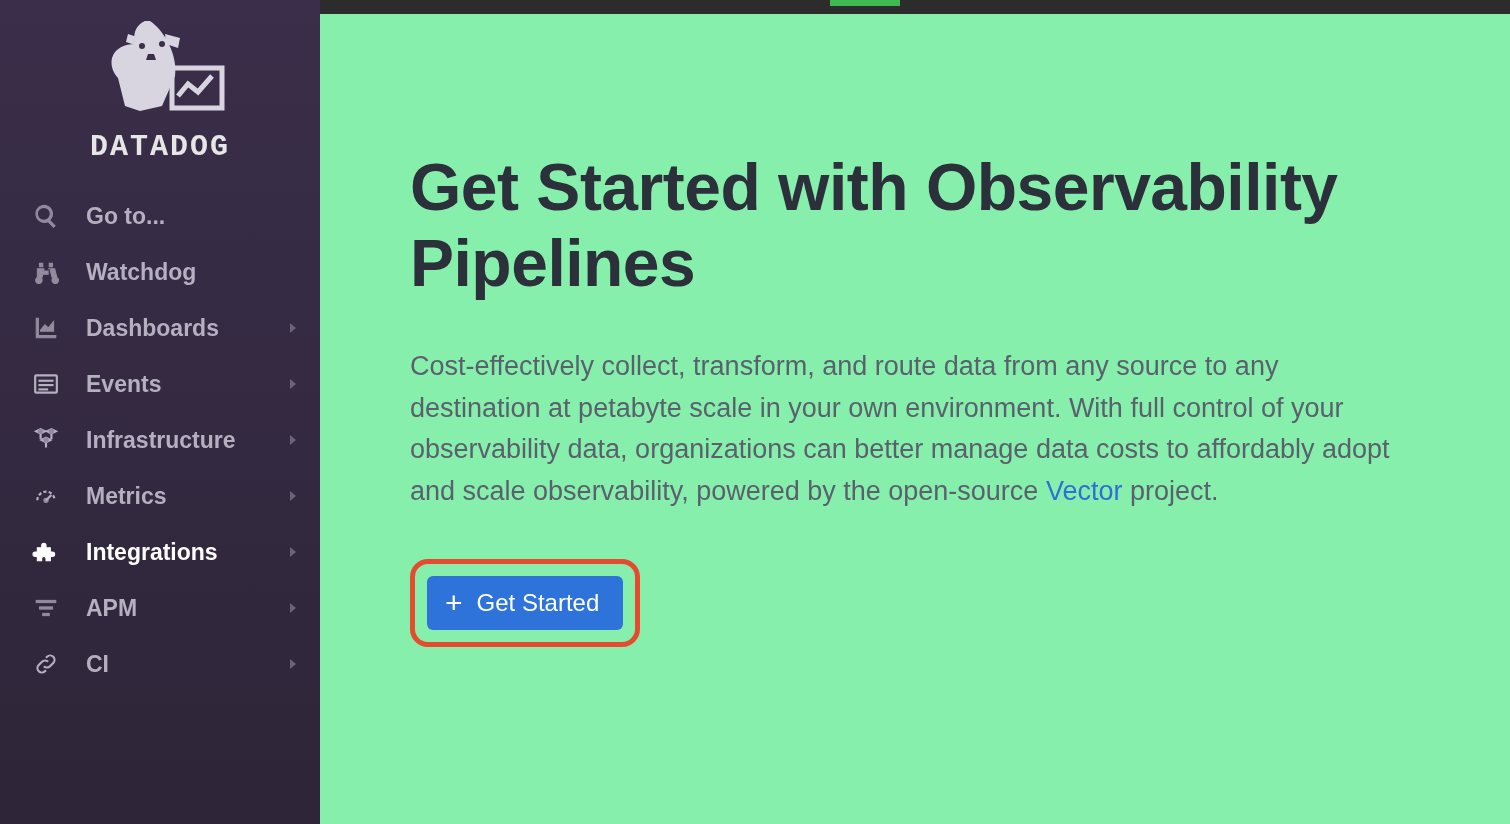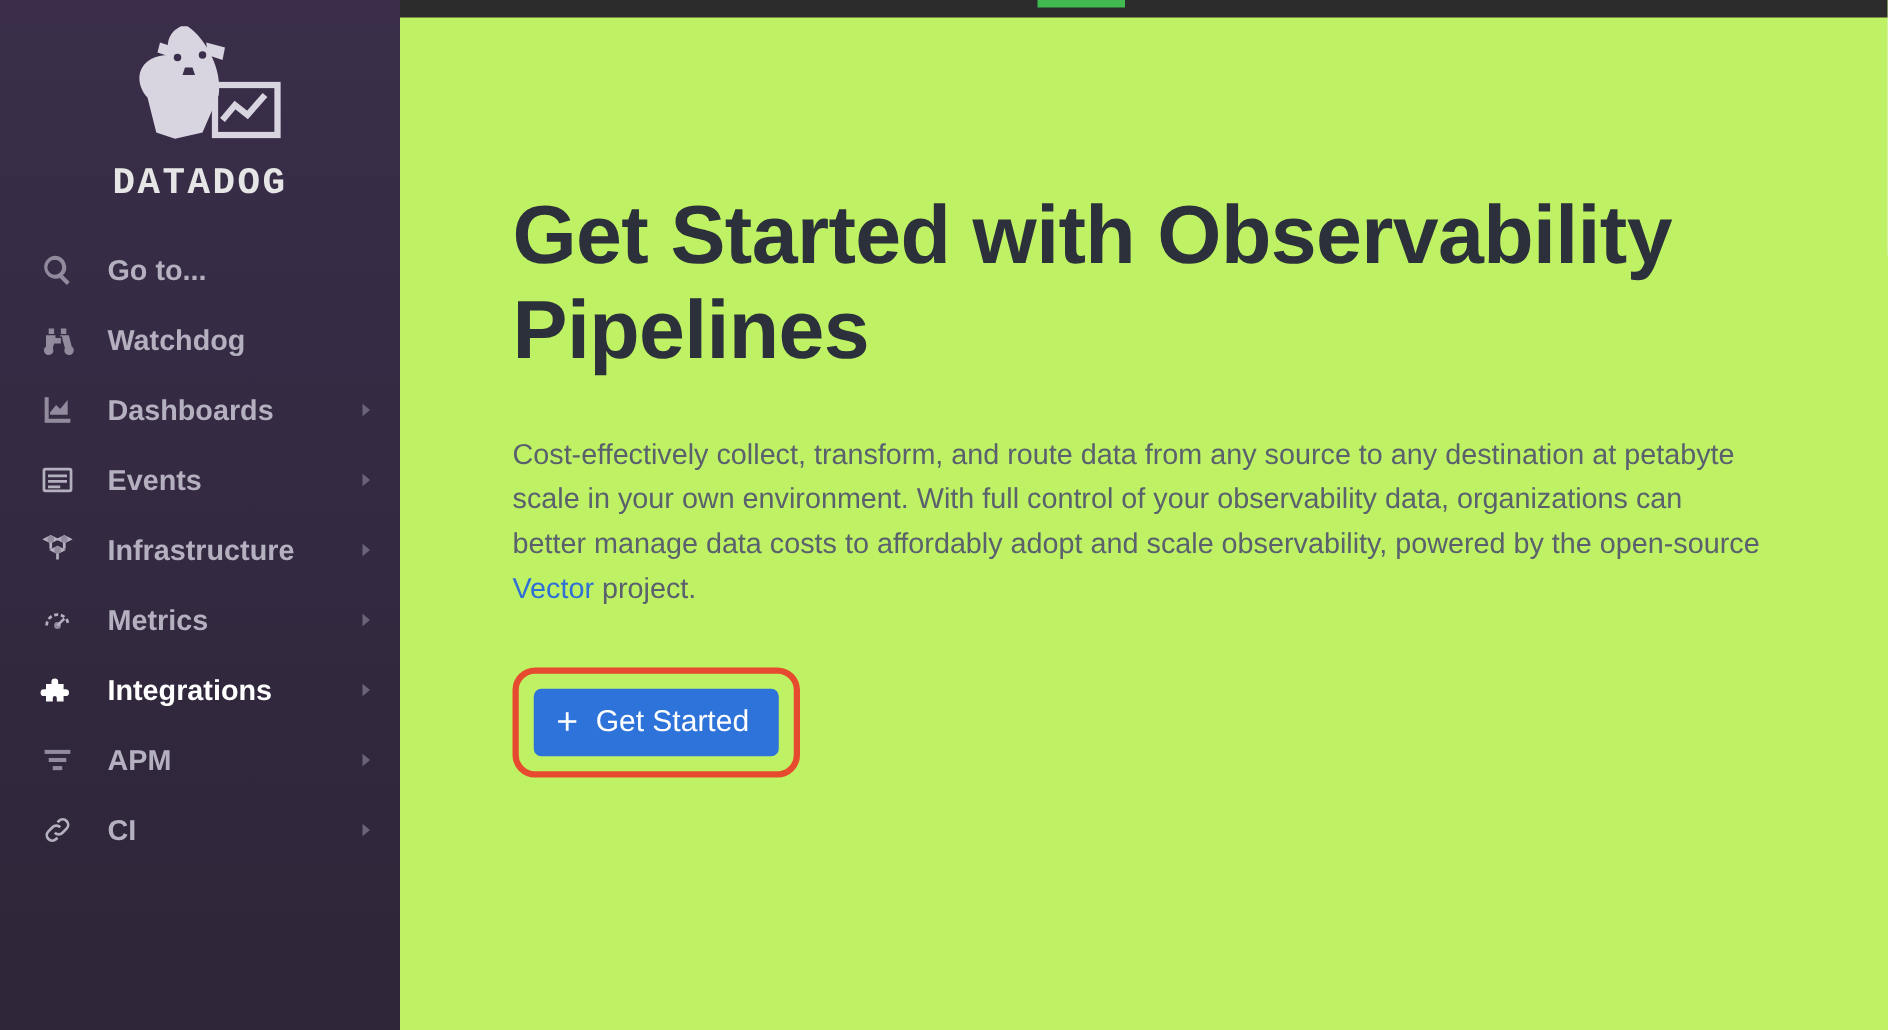--- a/index.html
+++ b/index.html
@@ -76,32 +76,32 @@
   margin-left: auto;
   width: 0;
   height: 0;
   border-top: 5px solid transparent;
   border-bottom: 5px solid transparent;
   border-left: 6px solid #6b6378;
 }
 .content {
   flex: 1;
   padding: 150px 90px 0 90px;
-  background: #bef264;
+  background: #86efac;
 }
 .headline {
   font-size: 66px;
   font-weight: 700;
   color: #2b303a;
   line-height: 1.15;
   margin-bottom: 44px;
   letter-spacing: -0.5px;
 }
 .body-text {
-  font-size: 23px;
+  font-size: 27px;
   line-height: 1.55;
   color: #5a616d;
   max-width: 1000px;
   margin-bottom: 46px;
 }
 .body-link { color: #2f6fd6; text-decoration: none; }
 .cta-wrap {
   display: inline-block;
   border: 5px solid #e64b2f;
   border-radius: 18px;

